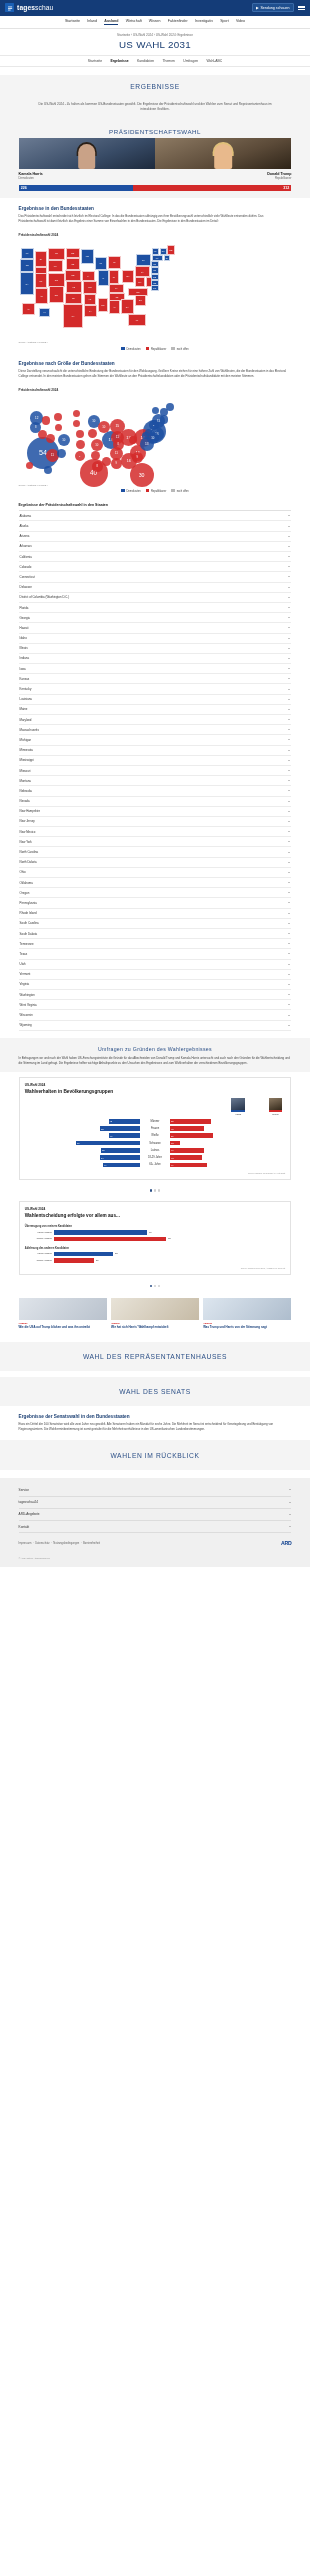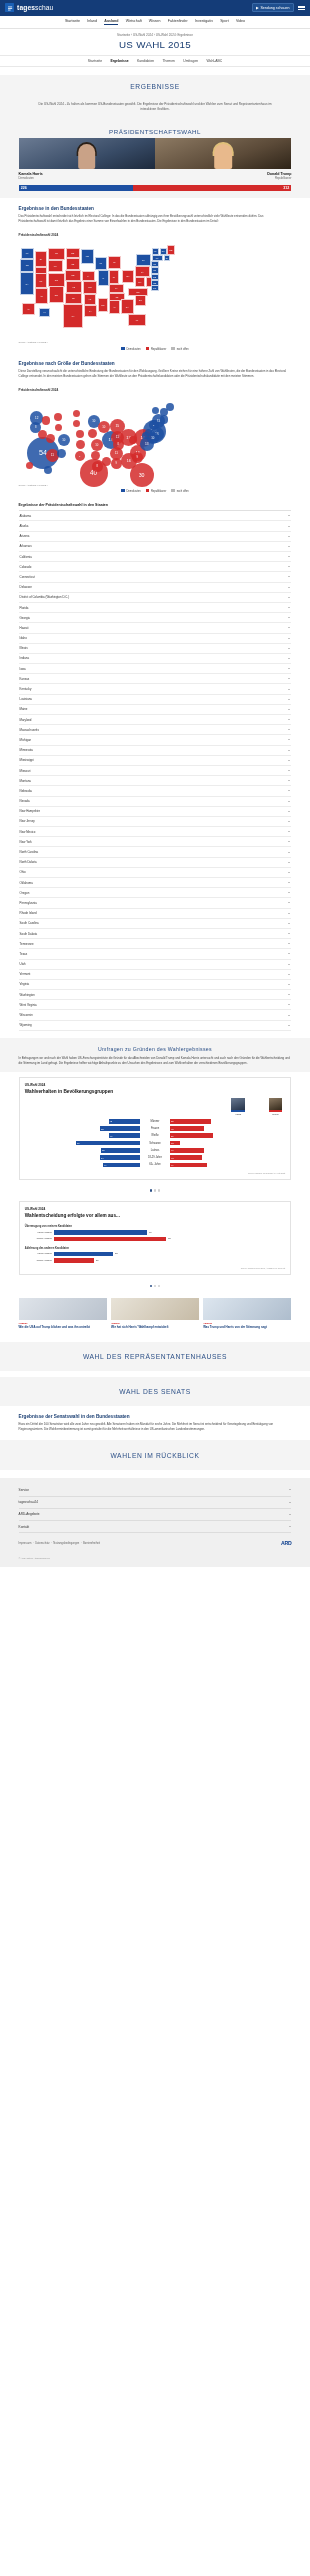--- a/index.html
+++ b/index.html
@@ -240,21 +240,21 @@
       <span class="active">Ausland</span>
       <span class="">Wirtschaft</span>
       <span class="">Wissen</span>
       <span class="">Faktenfinder</span>
       <span class="">Investigativ</span>
       <span class="">Sport</span>
       <span class="">Video</span>
     </div>
 
   <div class="breadcrumb">Startseite  ›  US-Wahl 2024  ›  US-Wahl 2024: Ergebnisse</div>
-  <h1 class="page-title">US WAHL 2015</h1>
+  <h1 class="page-title">US WAHL 2031</h1>
   <div class="subnav" id="subnav">
       <span class="">Startseite</span>
       <span class="sel">Ergebnisse</span>
       <span class="">Kandidaten</span>
       <span class="">Themen</span>
       <span class="">Umfragen</span>
       <span class="">Wahl-ABC</span>
     </div>
 
   <div class="section-band">

